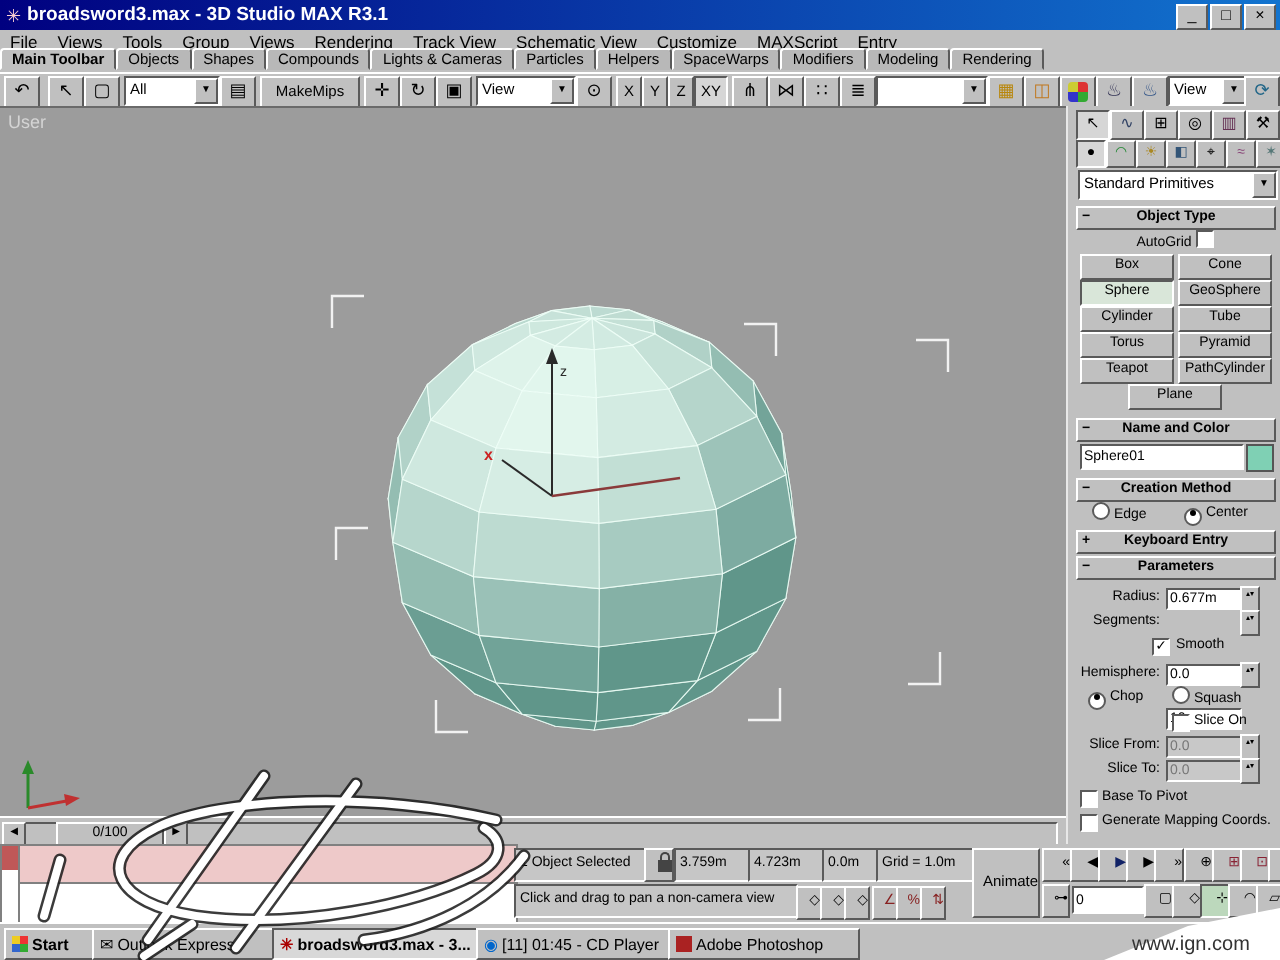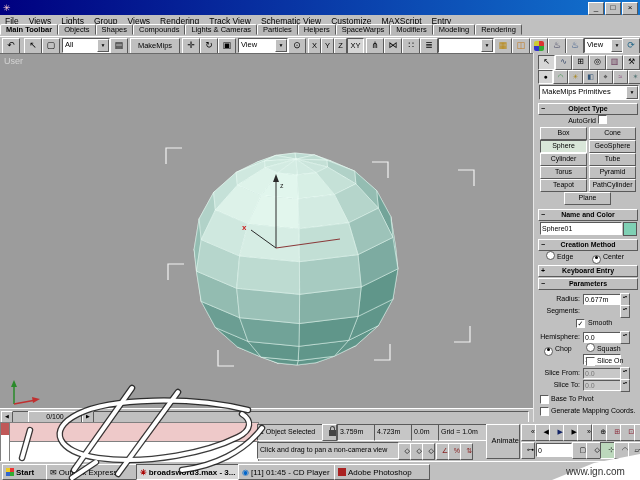--- a/index.html
+++ b/index.html
@@ -84,31 +84,32 @@
     border:1px solid #444;border-bottom:none;border-radius:3px 3px 0 0;}
   .wedge{position:absolute;left:0;top:0;width:640px;height:480px;pointer-events:none;z-index:60;}
 </style>
 </head>
 <body>
 
 <div class="screen">
 
   <div class="titlebar">
     <span class="appicon">✳</span>
+    <span class="ttext">broadsword3.max - 3D Studio MAX R3.1</span>
     <span class="winbtns">
       <span class="winbtn raised">_</span>
       <span class="winbtn raised">□</span>
       <span class="winbtn raised">×</span>
     </span>
   </div>
 
   <div class="menubar">
     <span class="menuitem">File</span>
     <span class="menuitem">Views</span>
-    <span class="menuitem">Lights</span>
+    <span class="menuitem">Tools</span>
     <span class="menuitem">Group</span>
     <span class="menuitem">Views</span>
     <span class="menuitem">Rendering</span>
     <span class="menuitem">Track View</span>
     <span class="menuitem">Schematic View</span>
     <span class="menuitem">Customize</span>
     <span class="menuitem">MAXScript</span>
     <span class="menuitem">Entry</span>
   </div>
 
@@ -309,21 +310,21 @@
 
     <span class="caticon pressed" style="left:4px;top:17px">●</span>
     <span class="caticon raised" style="left:19px;top:17px;color:#283">◠</span>
     <span class="caticon raised" style="left:34px;top:17px;color:#a82">☀</span>
     <span class="caticon raised" style="left:49px;top:17px;color:#357">◧</span>
     <span class="caticon raised" style="left:64px;top:17px">⌖</span>
     <span class="caticon raised" style="left:79px;top:17px;color:#847">≈</span>
     <span class="caticon raised" style="left:94px;top:17px;color:#577">✶</span>
 
     <span class="dd" style="left:5px;top:32px;width:96px">
-      <span>MakeMips Primitives</span>
+      <span>Standard Primitives</span>
       <span class="ddarrow">▼</span>
     </span>
 
     <div class="rollout" style="top:50px">
       <span class="pm">−</span>
       <span>Object Type</span>
     </div>
     <div class="prow" style="top:62px;text-align:center">
       <span>AutoGrid</span>
       <span class="chk"></span>

